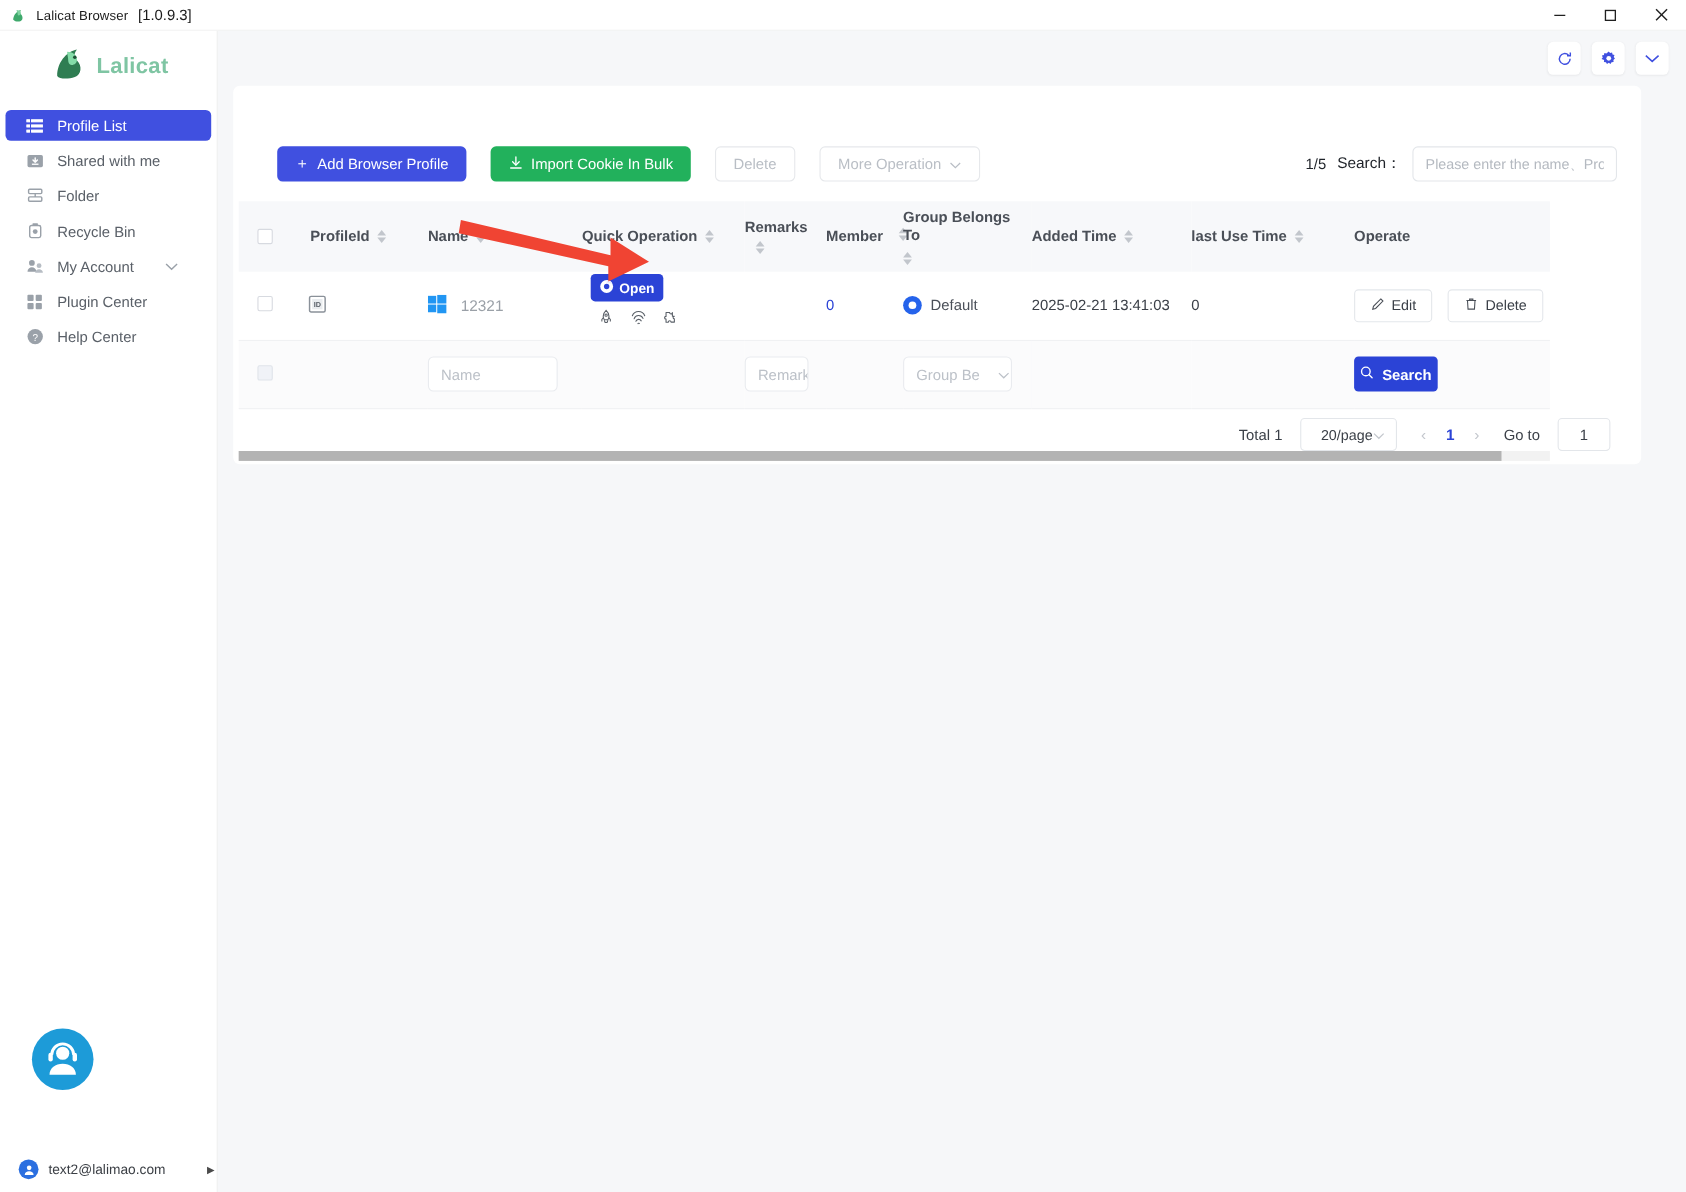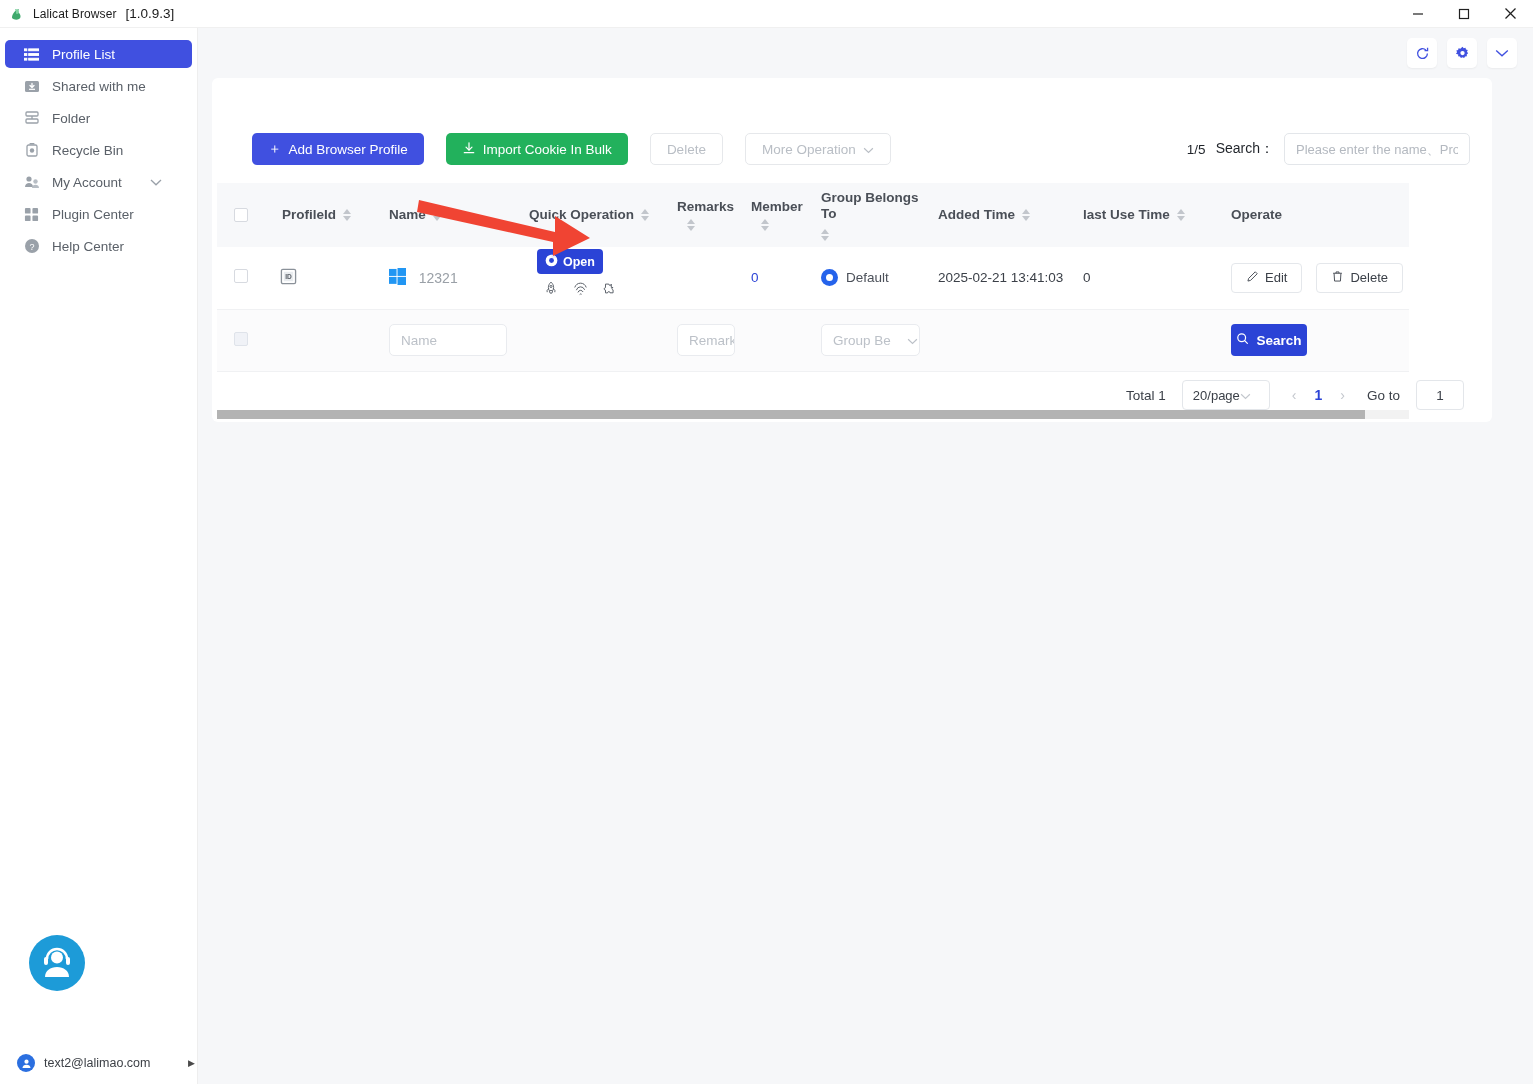--- a/index.html
+++ b/index.html
@@ -186,21 +186,21 @@
   .hscroll-track {
     position: absolute; top: 332px; left: 5px; width: 1192px; height: 9px; background: #f2f2f2;
   }
 
   .footer {
     position: absolute; bottom: 12px; right: 28px; display: flex; align-items: center; gap: 16px;
   }
   .f-total { font-size: 13.5px; color: #3b4048; }
   .f-select {
     width: 88px; height: 30px; border: 1px solid #e3e6ea; border-radius: 4px; background: #fff;
-    display: flex; align-items: center; justify-content: flex-start; padding: 0 10px;
+    display: flex; align-items: center; justify-content: flex-end; padding: 0 10px;
     font-size: 13px; color: #3b4048;
   }
   .f-pager { display: flex; align-items: center; gap: 18px; margin: 0 6px; }
   .f-arrow { color: #c3c7cd; font-size: 14px; }
   .f-page { color: #2b43d6; font-size: 14px; font-weight: bold; }
   .f-goto { font-size: 13.5px; color: #3b4048; }
   .f-gotobox {
     width: 48px; height: 30px; border: 1px solid #e3e6ea; border-radius: 4px; background: #fff;
     display: flex; align-items: center; justify-content: center; font-size: 13.5px; color: #3b4048;
   }
@@ -235,20 +235,28 @@
       <svg width="13" height="13" viewBox="0 0 13 13">
           <line x1="1.5" y1="1.5" x2="11.5" y2="11.5" stroke="#202020" stroke-width="1.3"></line>
           <line x1="11.5" y1="1.5" x2="1.5" y2="11.5" stroke="#202020" stroke-width="1.3"></line>
         </svg>
     </div>
   </div>
 </div>
 
 <div class="sidebar">
 
+  <div class="brand">
+    <svg width="40" height="38" viewBox="0 0 40 38">
+      <path d="M8 28C8 16 16 6 26 4c-3 4-3 7 0 10 5 5 4 13-2 15-6 2-14 2-16-1z" fill="#2f7d52"></path>
+      <path d="M17 6c5 0 9 3 9 7 0 3-2 5-5 5-2 0-3-2-3-4 0-3-1-6-1-8z" fill="#84dca8"></path>
+      <circle cx="24" cy="11" r="1.6" fill="#1d4f35"></circle>
+    </svg>
+    <span class="brand-word">Lalicat</span>
+  </div>
 
   <div class="nav">
 
     <div class="nav-item active">
       <span class="ico">
         <svg width="15" height="15" viewBox="0 0 16 16">
           <rect x="0" y="2" width="3" height="2" fill="#fff"></rect>
             <rect x="5" y="2" width="11" height="2" fill="#fff"></rect>
           <rect x="0" y="7" width="3" height="2" fill="#fff"></rect>
             <rect x="5" y="7" width="11" height="2" fill="#fff"></rect>
@@ -475,21 +483,21 @@
             <th>
               <div class="th-in" style="flex-direction:column;align-items:flex-start;gap:4px">
                 <span class="th-wrap">Remarks</span>
                 <span class="sorter" style="margin-left:10px">
                     <i class="up"></i>
                     <i class="dn"></i>
                   </span>
               </div>
             </th>
             <th>
-              <div class="th-in" style="flex-direction:column;align-items:flex-start;gap:4px">
+              <div class="th-in" style="flex-direction:row;align-items:flex-start;gap:4px">
                 <span class="th-wrap">Member</span>
                 <span class="sorter" style="margin-left:10px">
                     <i class="up"></i>
                     <i class="dn"></i>
                   </span>
               </div>
             </th>
             <th>
               <div class="th-in" style="flex-wrap:wrap;max-width:104px">
                 <span class="th-wrap">Group Belongs To</span>

